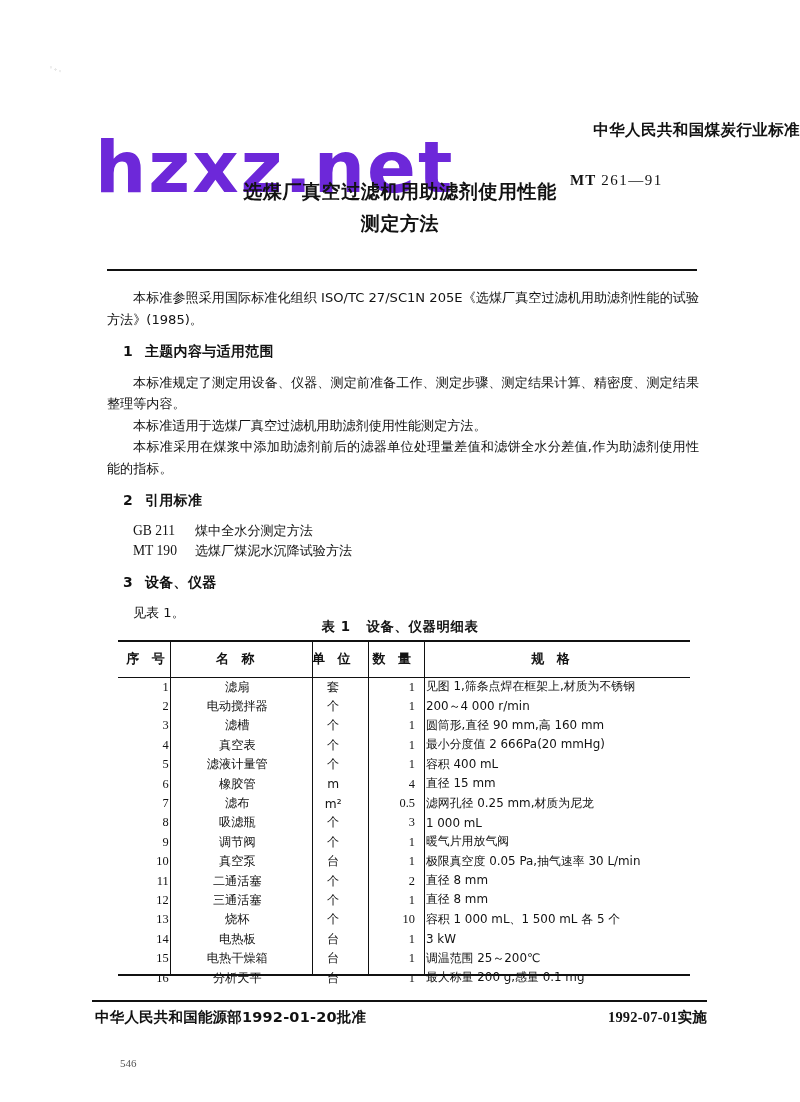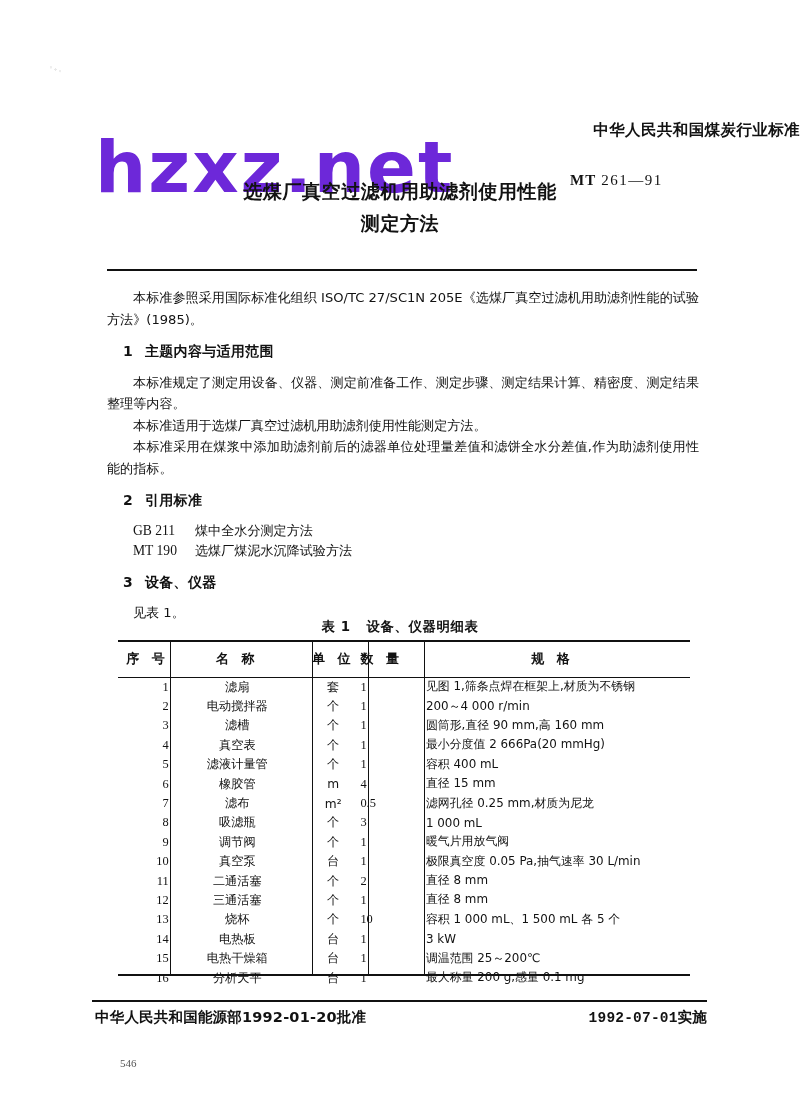--- a/index.html
+++ b/index.html
@@ -191,21 +191,21 @@
     position: absolute;
     width: 1.2px;
     background: #111;
     top: 641px;
     height: 334px;
   }
 
   .col-no    { width: 52px;  text-align: right; }
   .col-name  { width: 142px; text-align: center; }
   .col-unit  { width: 56px;  text-align: center; }
-  .col-qty   { width: 56px;  text-align: left; }
+  .col-qty   { width: 56px;  text-align: right; }
   .col-spec  { width: 266px; text-align: left; padding-left: 11px !important; }
 
   th.col-spec { text-align: center; padding-left: 0 !important; }
 
   .num-cell {
     font-family: "Liberation Serif", "DejaVu Serif", serif;
     font-size: 12.4px;
   }
   .spec-cell {
     font-family: "DejaVu Sans", "Liberation Sans", sans-serif;
@@ -229,21 +229,21 @@
     font-family: "DejaVu Sans", "Liberation Sans", sans-serif;
     font-weight: bold;
     font-size: 14.5px;
     letter-spacing: 0.2px;
     white-space: nowrap;
   }
   .footer-right {
     position: absolute;
     right: 93px;
     top: 1008px;
-    font-family: Liberation Mono, monospace;
+    font-family: Liberation Serif, serif;
     font-weight: bold;
     font-size: 14.5px;
     letter-spacing: 0.2px;
     white-space: nowrap;
   }
   .page-number {
     position: absolute;
     left: 120px;
     top: 1057px;
     font-family: "Liberation Serif", "DejaVu Serif", serif;

